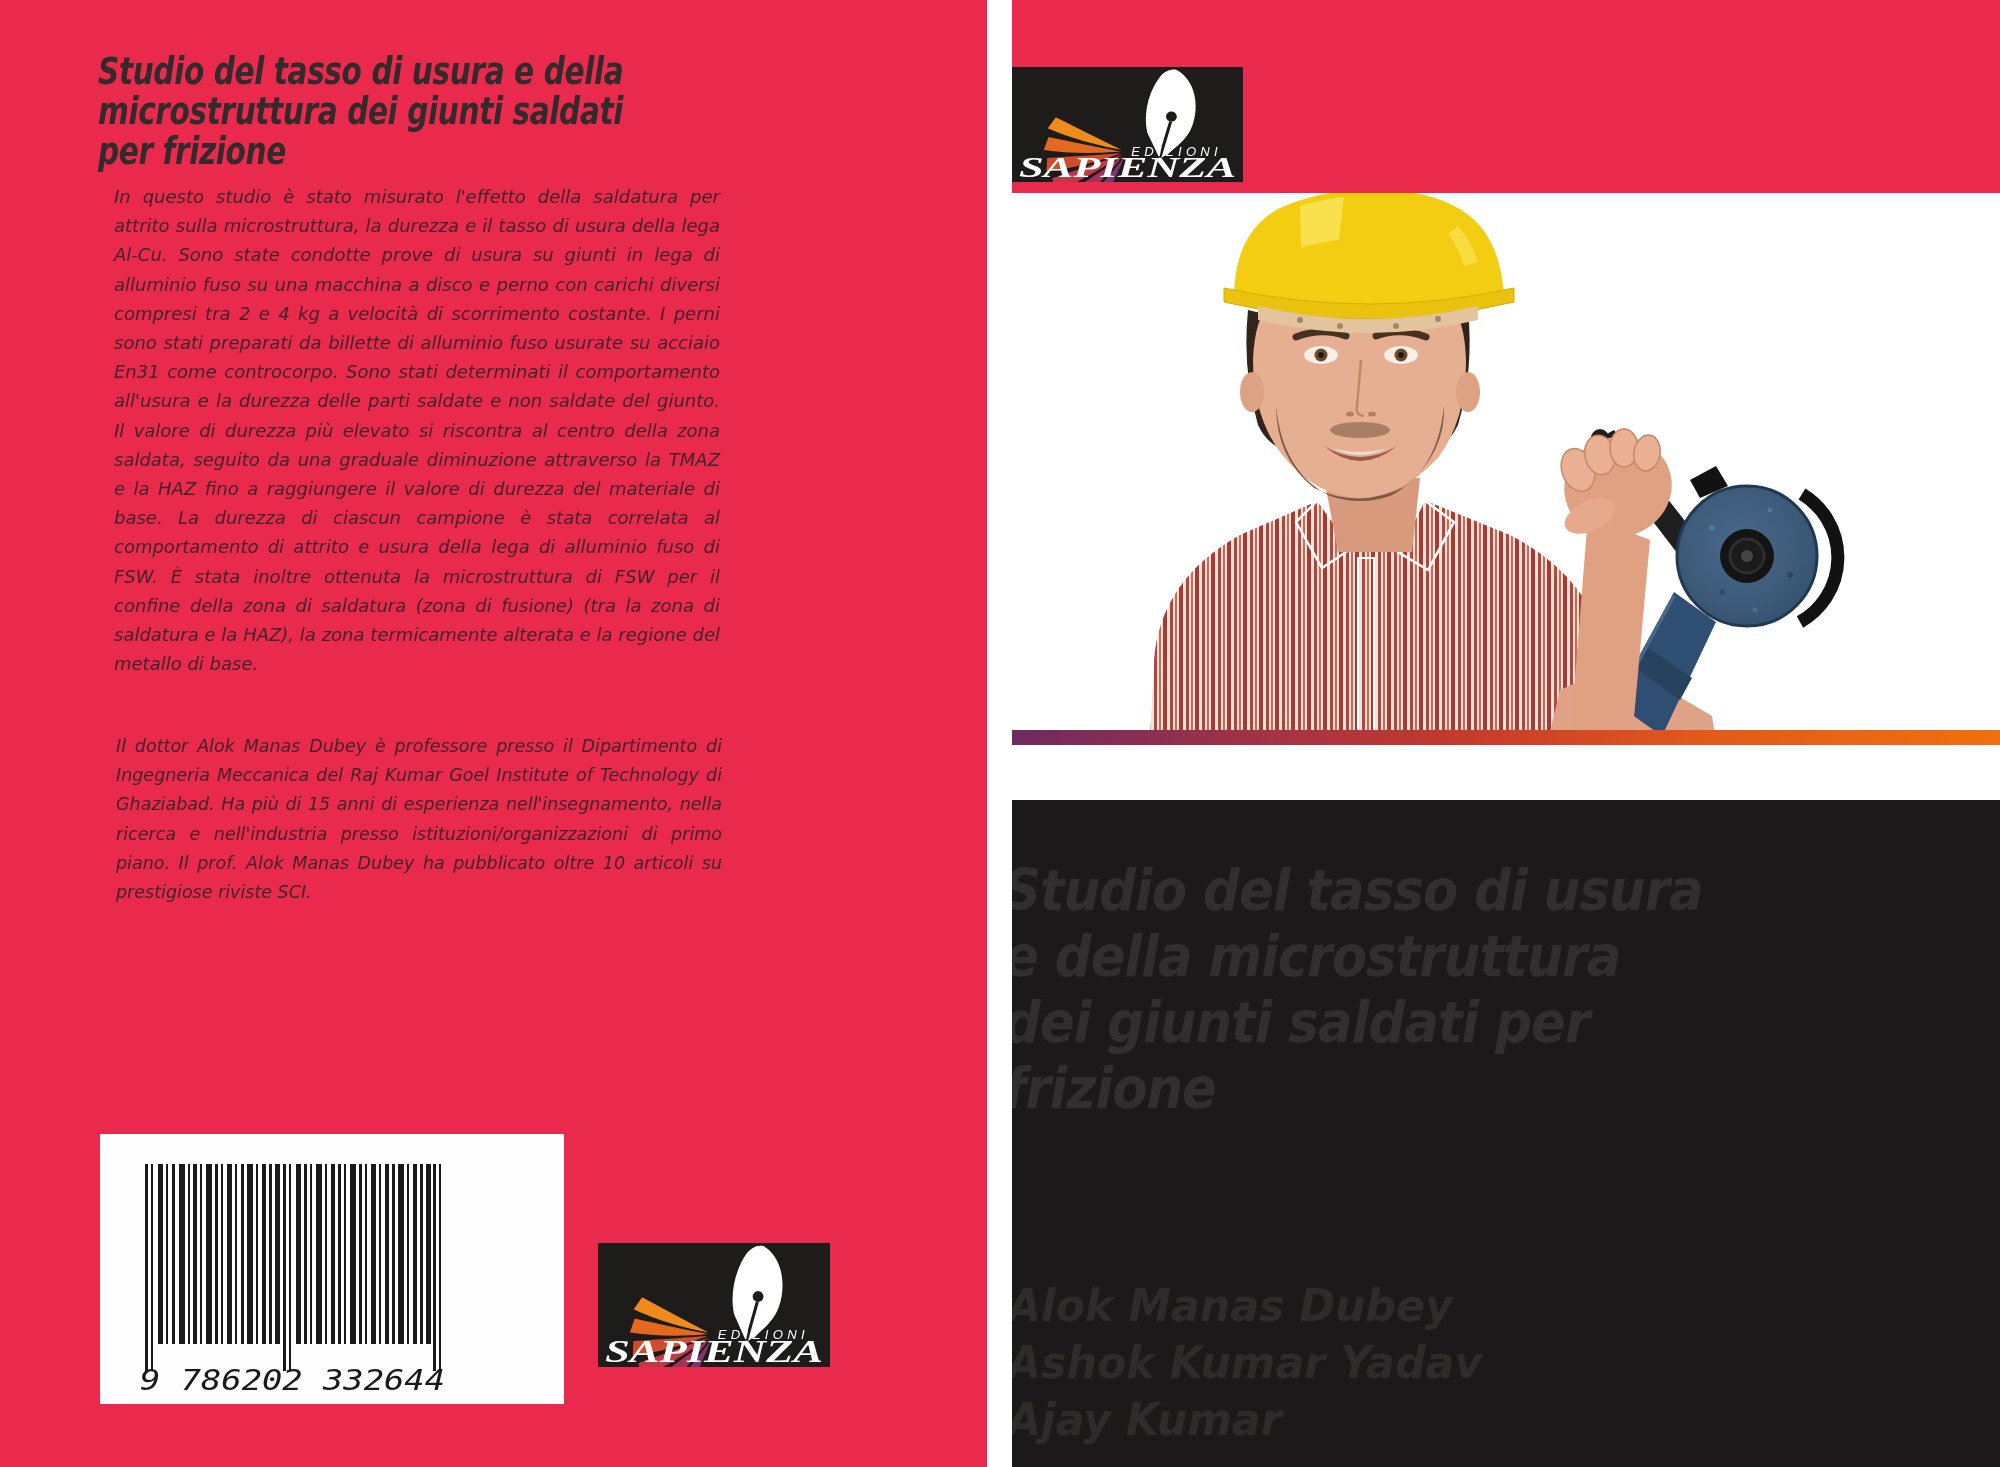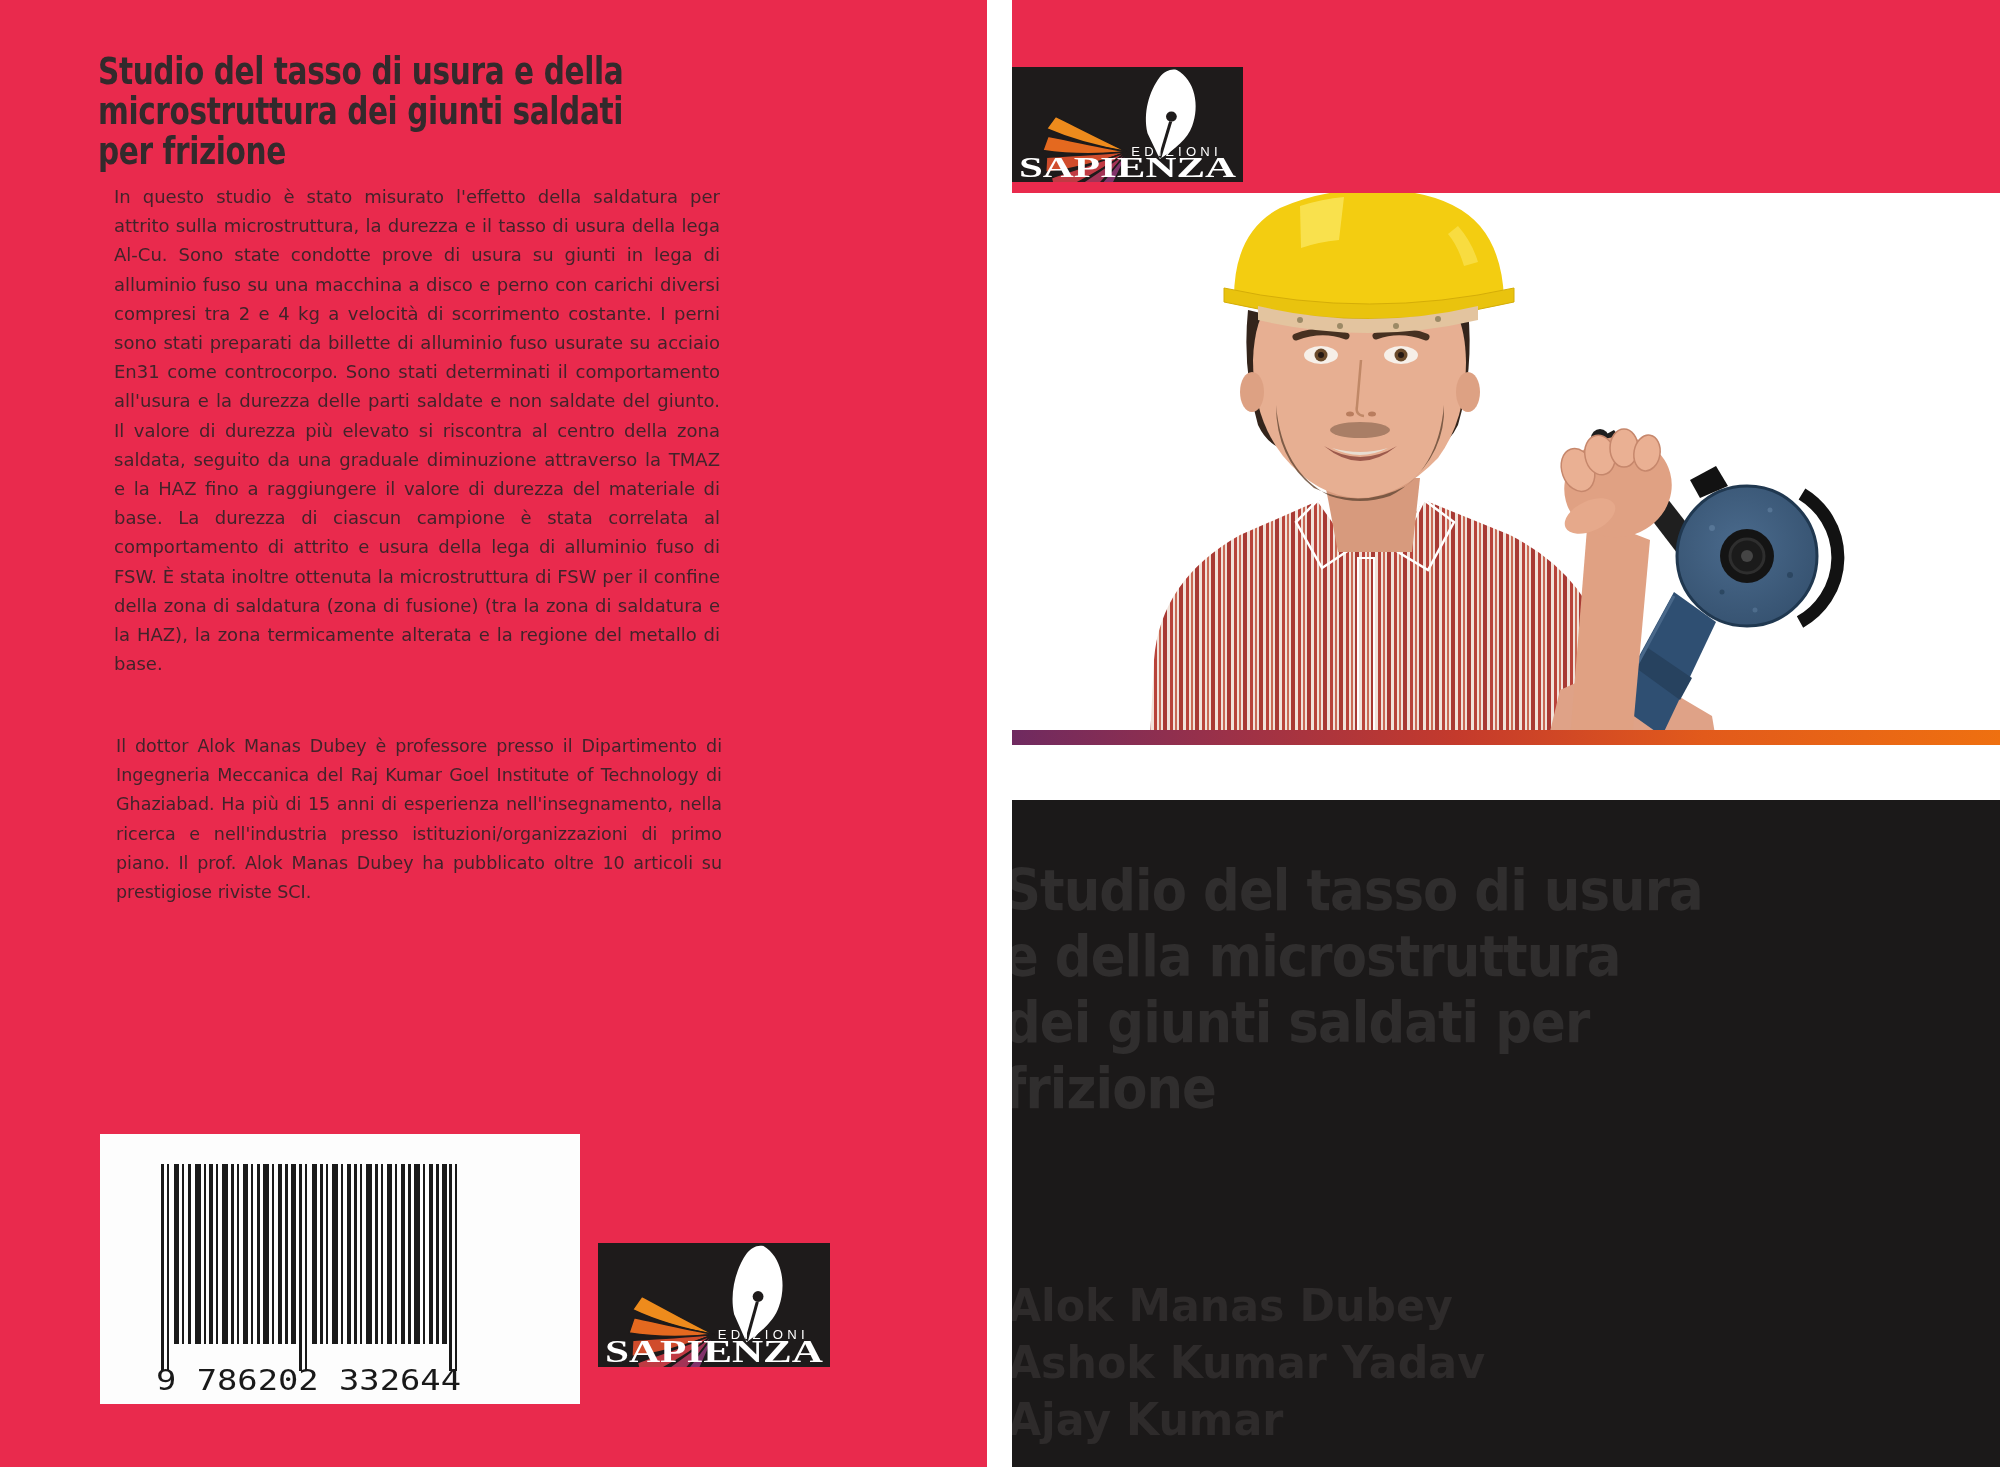--- a/index.html
+++ b/index.html
@@ -1,26 +1,26 @@
 <!DOCTYPE html>
 <html><head>
 <meta charset="utf-8">
 <style>
   html,body{margin:0;padding:0;background:#888;}
-  .book{position:relative;width:2000px;height:1467px;overflow:hidden;background:#fef9c3;font-family:"DejaVu Sans",sans-serif;}
+  .book{position:relative;width:2000px;height:1467px;overflow:hidden;background:#fef9c3;font-family:"DejaVu Sans",sans-serif;font-style:italic;}
   
   .back-page{position:absolute;left:0;top:0;width:987px;height:1467px;background:#e92a4d;overflow:hidden;}
   .bc-title{position:absolute;left:98px;top:52px;margin:0;color:#332a2c;font-weight:bold;
             font-size:37px;line-height:40px;letter-spacing:-0.5px;
             transform:scaleX(0.8);transform-origin:left top;white-space:nowrap;}
   .bc-abstract{position:absolute;left:102px;top:170px;width:606px;margin:12px;
                color:#42232a;font-size:18px;line-height:29.2px;text-align:justify;}
   .bc-bio{position:absolute;left:98px;top:714px;width:606px;margin:18px;
           color:#42232a;font-size:17.5px;line-height:29.2px;text-align:justify;}
-  .barcode-box{position:absolute;left:100px;top:1134px;width:464px;height:270px;background:#fdfdfd;padding-left:16px;}
+  .barcode-box{position:absolute;left:100px;top:1134px;width:464px;height:270px;background:#fdfdfd;}
   .logo-back{position:absolute;left:598px;top:1243px;width:232px;height:124px;}
   
   .spine-gap{position:absolute;left:987px;top:0;width:25px;height:1467px;background:#ffffff;}
   
   .front-page{position:absolute;left:1012px;top:0;width:988px;height:1467px;background:#ffffff;overflow:hidden;}
   .fc-red-band{position:absolute;left:0;top:0;width:988px;height:193px;background:#e92a4d;}
   .logo-front{position:absolute;left:0;top:67px;width:231px;height:115px;}
   .fc-photo{position:absolute;left:0;top:193px;width:988px;height:547px;}
   .fc-strip{position:absolute;left:0;top:730px;width:988px;height:15px;
             background:linear-gradient(90deg,#6f2a60 0%,#9c3148 22%,#c43a2c 45%,#e25a1b 70%,#ef7010 100%);}

